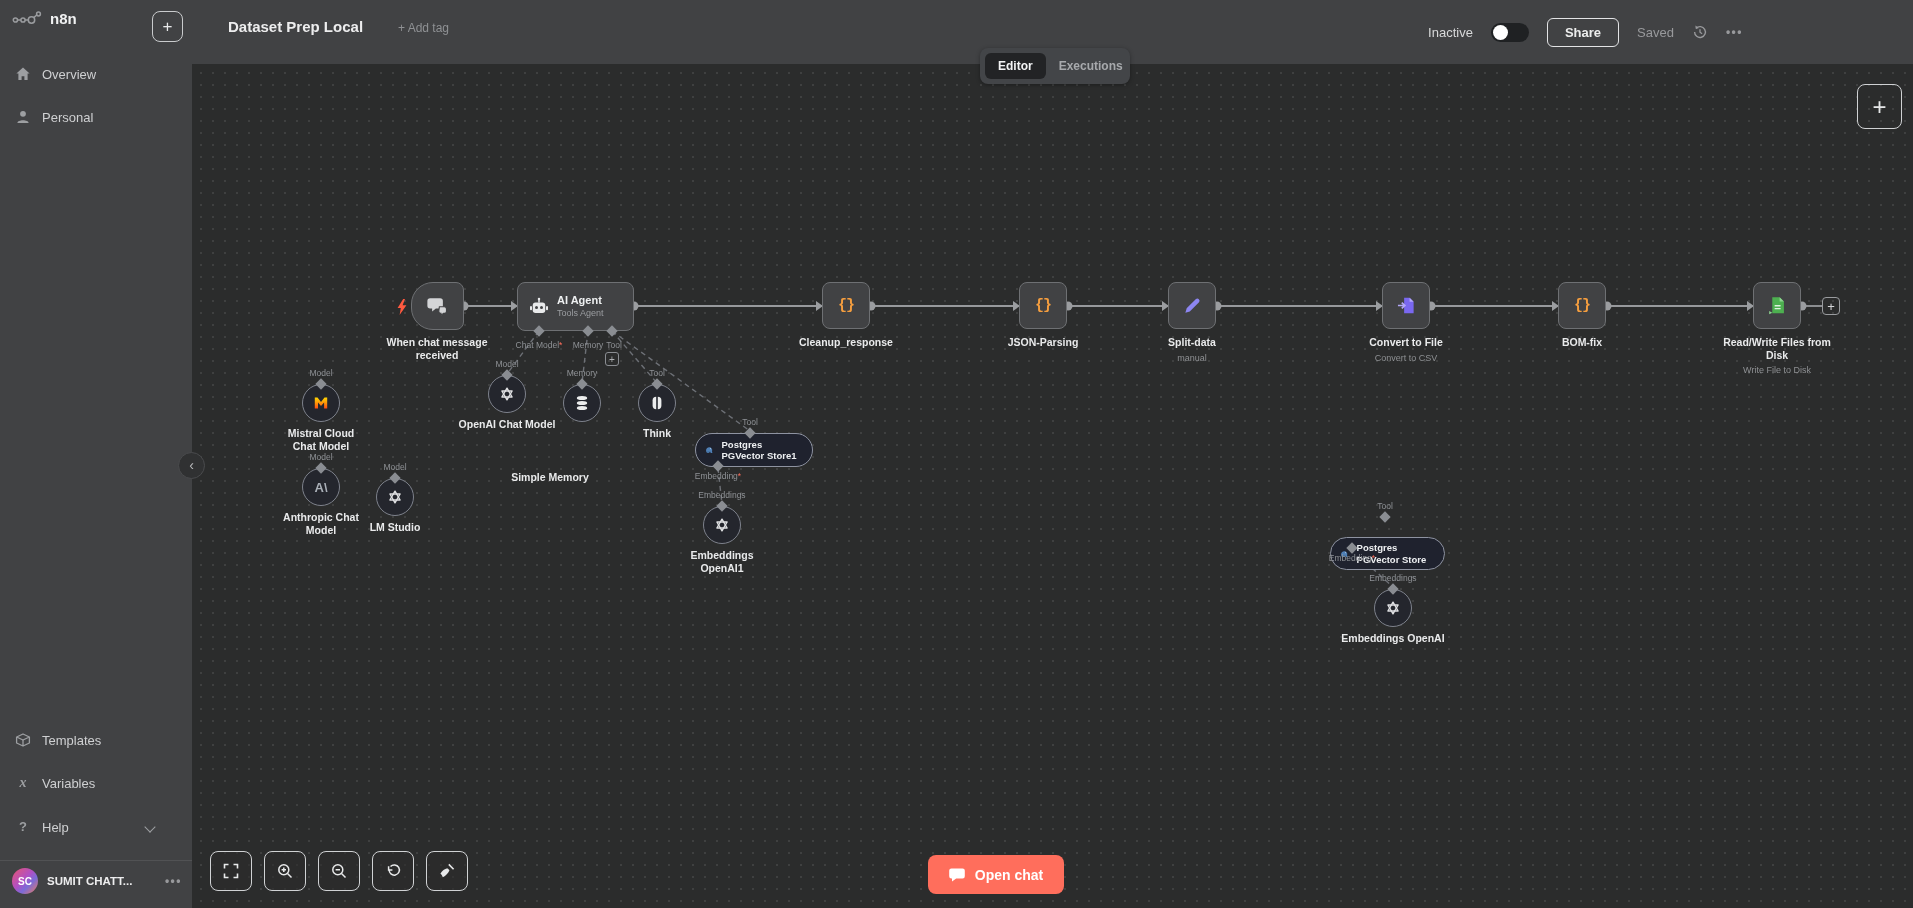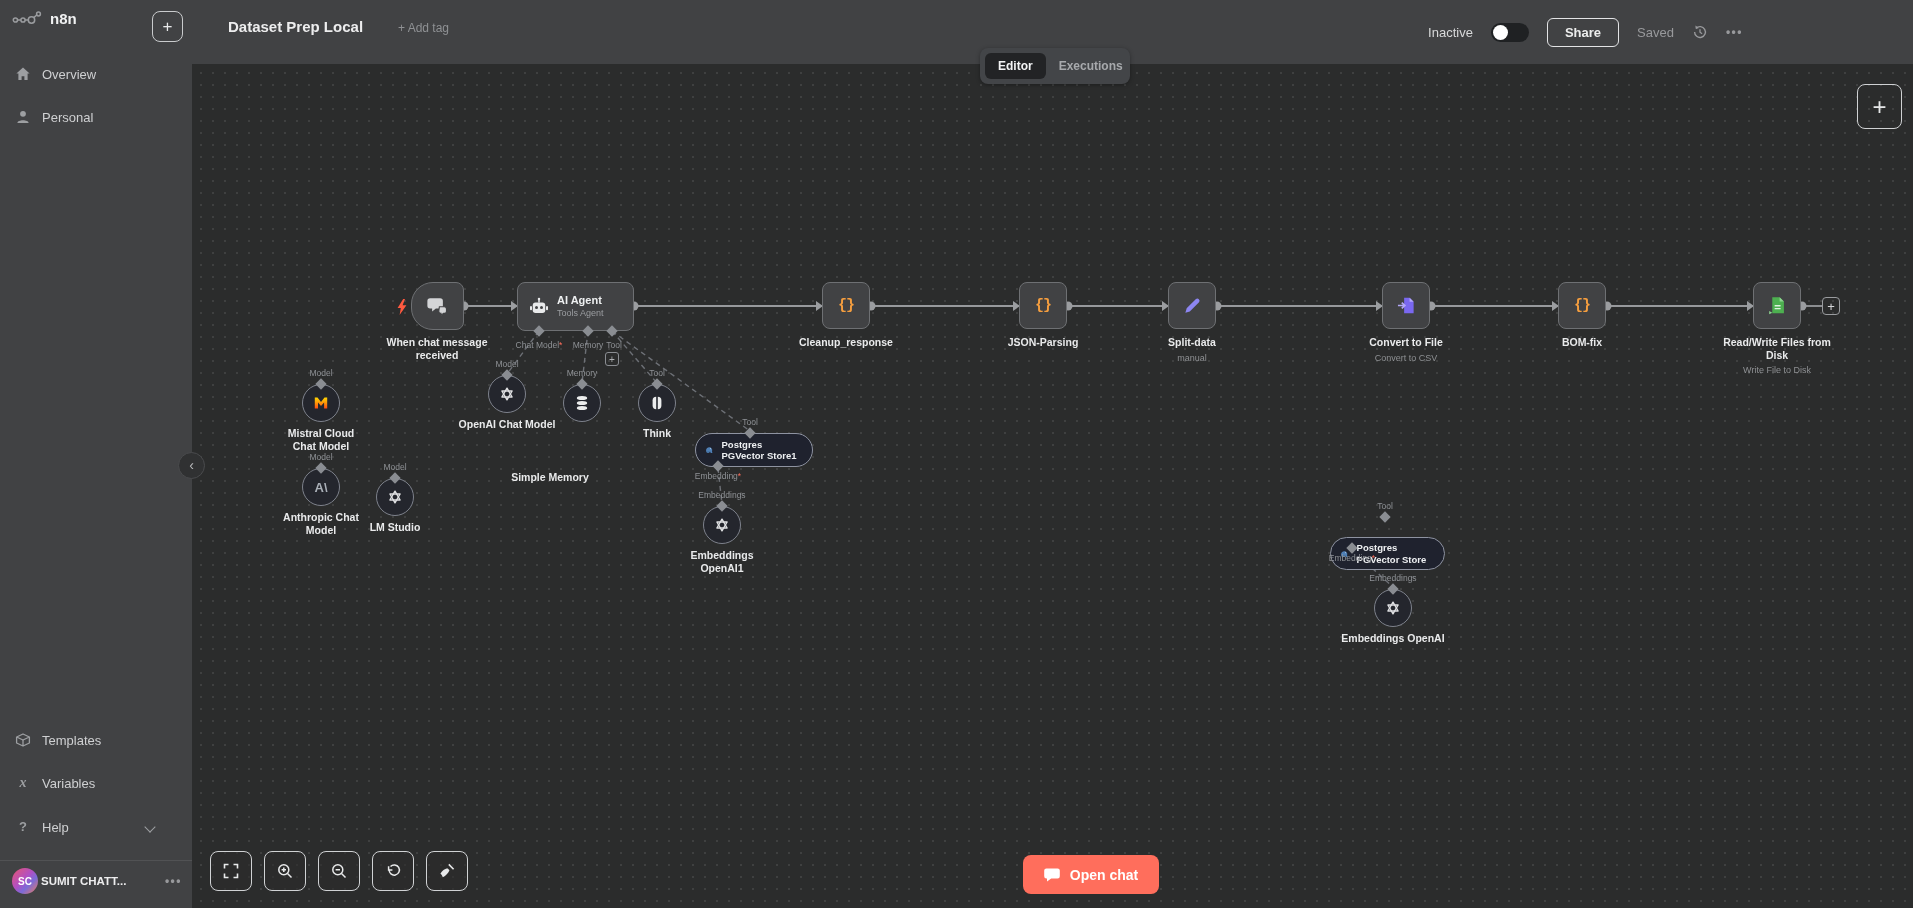--- a/index.html
+++ b/index.html
@@ -41,21 +41,21 @@
   .logo-row{position:absolute;left:12px;top:10px;display:flex;align-items:center;gap:8px;}
   .brand{font-size:15px;font-weight:bold;color:#f0f1f2;}
   .new-btn{position:absolute;left:152px;top:11px;width:29px;height:29px;border:1.5px solid #c9cbcd;
     border-radius:8px;color:#e8e9ea;font-size:17px;display:flex;align-items:center;justify-content:center;}
   .side-item{position:absolute;left:0;width:192px;height:34px;display:flex;align-items:center;gap:11px;
     padding-left:15px;box-sizing:border-box;font-size:13px;color:#cfd0d2;}
   .side-item .sic{width:16px;height:16px;color:#9d9fa2;flex:0 0 16px;}
   .chev-down{width:7px;height:7px;border-right:1.5px solid #9d9fa2;border-bottom:1.5px solid #9d9fa2;
     transform:rotate(45deg);position:absolute;right:38px;top:13px;}
   .side-divider{position:absolute;left:0;right:0;top:860px;border-top:1px solid #515254;}
-  .user-row{position:absolute;left:12px;top:868px;display:flex;align-items:center;gap:3px;width:170px;}
+  .user-row{position:absolute;left:12px;top:868px;display:flex;align-items:center;gap:9px;width:170px;}
   .avatar{width:26px;height:26px;border-radius:50%;color:#fff;font-size:10px;font-weight:bold;
     display:flex;align-items:center;justify-content:center;
     background:linear-gradient(135deg,#e8566f 0%,#b14fc4 45%,#7b6bd8 65%,#ef7a55 100%);}
   .user-name{font-size:11.5px;font-weight:bold;color:#ededee;flex:1;}
   .collapse-btn{position:absolute;left:178px;top:452px;width:27px;height:27px;border-radius:50%;
     background:#303132;border:1px solid #4a4b4d;z-index:31;color:#b9babc;font-size:14px;
     display:flex;align-items:center;justify-content:center;padding-bottom:2px;box-sizing:border-box;}
   
   .nd{position:absolute;background:#414244;border:1.7px solid #6e7073;border-radius:8px;z-index:3;
     display:flex;align-items:center;justify-content:center;box-sizing:border-box;}
@@ -77,21 +77,21 @@
   .mini-plus{position:absolute;width:14px;height:14px;border:1.2px solid #8a8d92;border-radius:3px;
     color:#aeb0b3;font-size:10px;display:flex;align-items:center;justify-content:center;z-index:5;box-sizing:border-box;}
   .end-plus{position:absolute;left:1822px;top:297px;width:18px;height:18px;border:1.5px solid #9a9c9f;
     border-radius:4px;color:#d6d7d9;font-size:13px;display:flex;align-items:center;justify-content:center;z-index:5;box-sizing:border-box;}
   .big-plus{position:absolute;left:1857px;top:84px;width:45px;height:45px;border:1.7px solid #cfd1d3;
     border-radius:8px;color:#e6e7e8;font-size:24px;display:flex;align-items:center;justify-content:center;z-index:5;box-sizing:border-box;}
   
   .cv-controls{position:absolute;left:210px;top:851px;display:flex;gap:12px;z-index:10;}
   .cbtn{width:42px;height:40px;border:1.6px solid #d0d2d4;border-radius:8px;background:rgba(43,44,44,.6);
     display:flex;align-items:center;justify-content:center;color:#e8e9ea;box-sizing:border-box;}
-  .open-chat{position:absolute;left:1023px;top:855px;width:136px;height:39px;background:#ff6e5c;border-radius:8px;
+  .open-chat{position:absolute;left:928px;top:855px;width:136px;height:39px;background:#ff6e5c;border-radius:8px;
     display:flex;align-items:center;justify-content:center;gap:8px;z-index:10;color:#fff;font-size:14px;font-weight:bold;}
   .icon16{width:16px;height:16px;}
   .icon14{width:14px;height:14px;}
   .braces{font-family:"Liberation Mono",monospace;font-weight:bold;color:#f59e3f;font-size:15px;letter-spacing:-1px;}
   .anth{font-size:13px;font-weight:bold;color:#aab0b8;}
 </style>
 </head>
 <body>
 
 <svg width="0" height="0" style="position:absolute">

